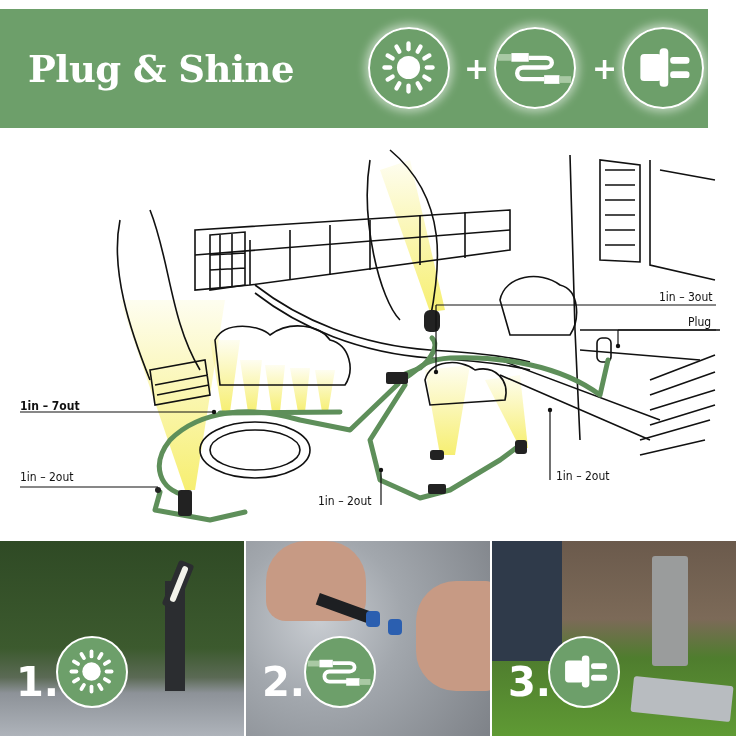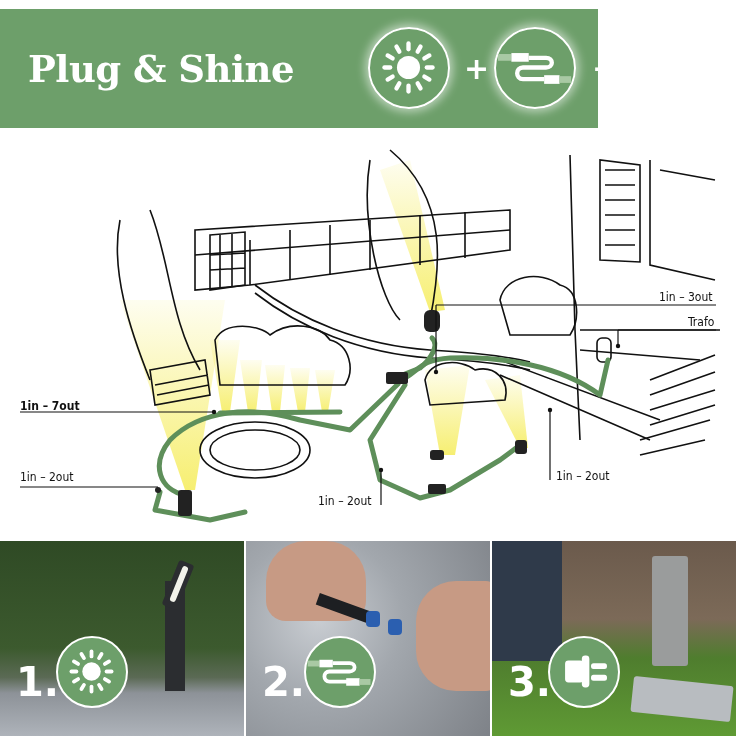--- a/index.html
+++ b/index.html
@@ -1,17 +1,17 @@
 <!DOCTYPE html>
 <html><head>
 <meta charset="utf-8">
 <style>
   html,body{margin:0;padding:0;background:#fff;}
   body{width:736px;height:736px;position:relative;overflow:hidden;font-family:"DejaVu Sans",sans-serif;}
-  .banner{position:absolute;left:0;top:9px;width:598px;height:119px;background:#6d9f6a;}
+  .banner{position:absolute;left:0;top:9px;width:708px;height:119px;background:#6d9f6a;}
   .title{position:absolute;left:28px;top:38px;color:#fff;font-family:"DejaVu Serif",serif;font-weight:bold;font-size:37px;letter-spacing:-0.5px;}
   .circ{position:absolute;width:82px;height:82px;border-radius:50%;border:2.5px solid #fff;box-shadow:0 0 10px 3px rgba(255,255,255,0.55);box-sizing:border-box;}
   .plus{position:absolute;color:#fff;font-size:30px;font-weight:bold;top:42px;}
   .diagram{position:absolute;left:0;top:130px;width:736px;height:410px;}
   .lbl{position:absolute;font-family:"DejaVu Sans Condensed","DejaVu Sans",sans-serif;font-size:12px;color:#111;}
   .photos{position:absolute;left:0;top:541px;width:736px;height:195px;}
   .photo{position:absolute;top:0;height:195px;overflow:hidden;}
   .num{position:absolute;color:#fff;font-weight:bold;font-size:40px;font-family:"DejaVu Sans",sans-serif;}
   .scirc{position:absolute;width:72px;height:72px;border-radius:50%;background:#6d9f6a;border:2.5px solid #fff;box-sizing:border-box;}
 </style>
@@ -144,21 +144,21 @@
     </g>
     <g fill="#111">
       <circle cx="214" cy="412" r="2.2"></circle>
         <circle cx="436" cy="372" r="2.2"></circle>
       <circle cx="618" cy="346" r="2.2"></circle>
         <circle cx="381" cy="470" r="2.2"></circle>
       <circle cx="550" cy="410" r="2.2"></circle>
     </g>
   </svg>
   <div class="lbl" style="left:659px;top:160px;text-align:right;">1in – 3out</div>
-  <div class="lbl" style="left:688px;top:185px;">Trafo</div>
+  <div class="lbl" style="left:688px;top:185px;">Plug</div>
   <div class="lbl" style="left:20px;top:269px;font-weight:bold;">1in – 7out</div>
   <div class="lbl" style="left:20px;top:340px;">1in – 2out</div>
   <div class="lbl" style="left:318px;top:364px;">1in – 2out</div>
   <div class="lbl" style="left:556px;top:339px;">1in – 2out</div>
 </div>
 
 <div class="photos">
 
   <div class="photo" style="left:0;width:244px;background:linear-gradient(180deg,#2f4a25 0%,#3c5a2e 55%,#5b6a55 70%,#8d9298 78%,#aeb3ba 100%);">
     <div style="position:absolute;left:165px;top:40px;width:20px;height:110px;background:#2b2d30;"></div>

